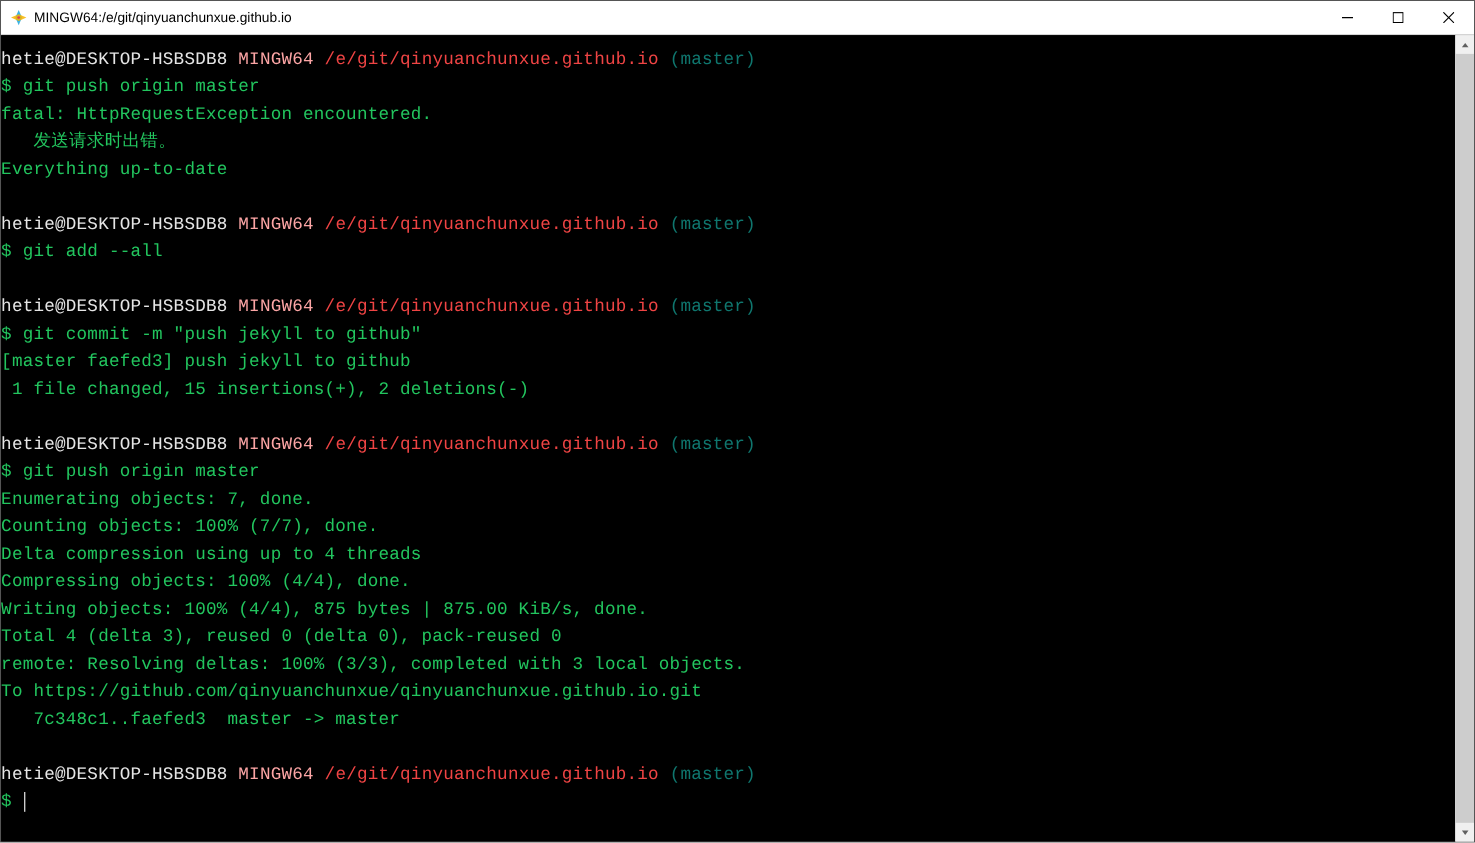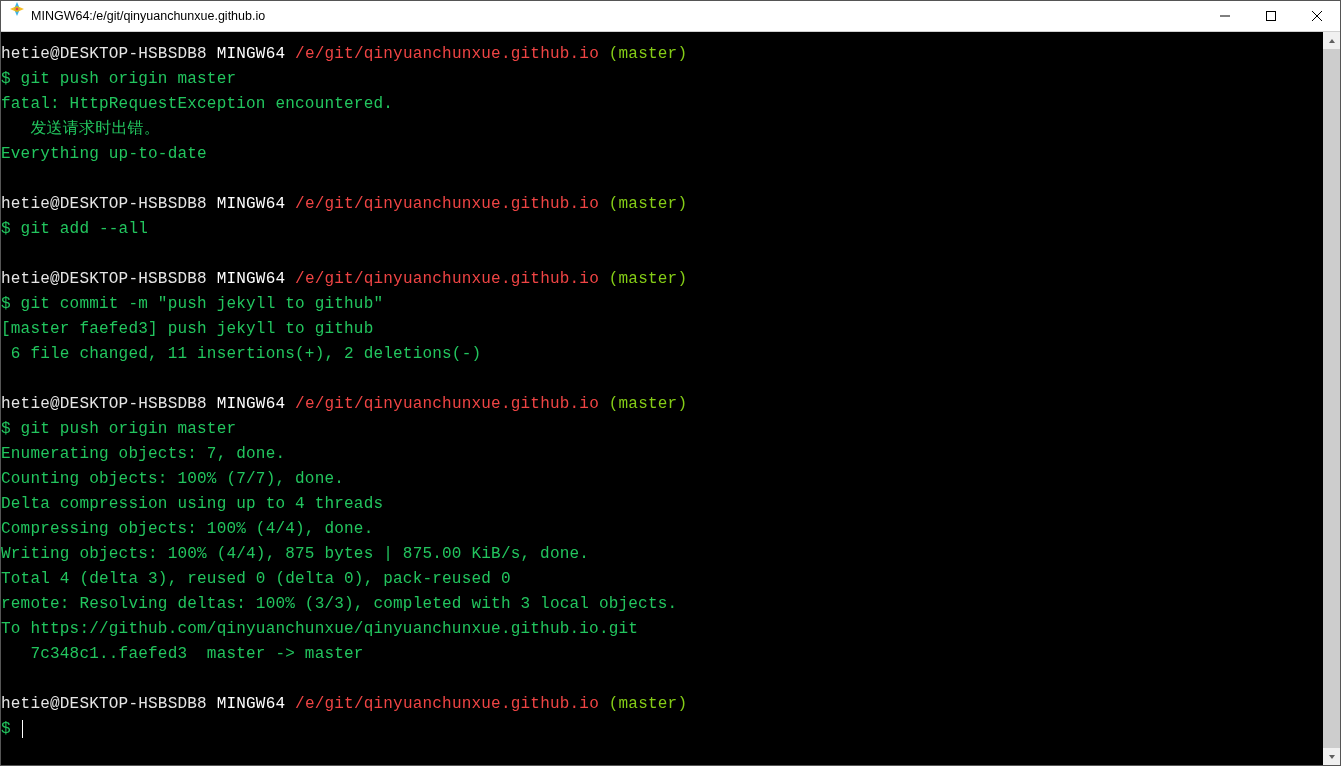--- a/index.html
+++ b/index.html
@@ -1,30 +1,30 @@
 <!DOCTYPE html>
 <html><head>
 <meta charset="utf-8">
 <style>
   * { margin: 0; padding: 0; box-sizing: border-box; }
   html, body { width: 1341px; height: 766px; font-family: "Segoe UI", Arial, sans-serif; overflow: hidden; background: #fff; }
   .window { width: 1341px; height: 766px; display: flex; flex-direction: column; border: 1px solid #555; }
-  .titlebar { height: 31px; background: #ffffff; display: flex; border-bottom: 1px solid #d0d0d0; }
+  .titlebar { height: 31px; background: #ffffff; display: flex; align-items: center; border-bottom: 1px solid #d0d0d0; }
   .titlebar-icon { width: 16px; height: 16px; margin: 0 6px 0 8px; position: relative; }
   .titlebar-icon svg { width: 16px; height: 16px; }
   .titlebar-text { flex: 1; font-size: 12.5px; color: #000; line-height: 31px; }
   .win-controls { display: flex; height: 100%; }
   .win-btn { width: 46px; height: 100%; display: flex; align-items: center; justify-content: center; background: transparent; border: none; }
   .win-btn svg { width: 10px; height: 10px; stroke: #000; stroke-width: 1; fill: none; }
   .client { flex: 1; display: flex; background: #000; min-height: 0; }
   .terminal { flex: 1; background: #000; color: #cccccc; font-family: Consolas, "Courier New", monospace; font-size: 16px; line-height: 25px; padding: 10px 0 0 0; white-space: pre; overflow: hidden; letter-spacing: 0.2px; }
   .user { color: #e5e5e5; }
-  .mingw { color: #ffffff; }
+  .mingw { color: #fca5a5; }
   .path { color: #ef4444; }
-  .branch { color: #84cc16; font-family: Liberation Mono, monospace; }
+  .branch { color: #0f766e; font-family: Liberation Mono, monospace; }
   .out { color: #22c55e; }
   .scrollbar { width: 17px; background: #f0f0f0; display: flex; flex-direction: column; }
   .sb-btn { height: 17px; background: #f0f0f0; display: flex; align-items: center; justify-content: center; }
   .sb-btn svg { width: 8px; height: 8px; fill: #606060; }
   .sb-track { flex: 1; background: #f0f0f0; position: relative; }
   .sb-thumb { position: absolute; left: 0; right: 0; bottom: 0; height: 100%; background: #cdcdcd; }
   .cursor { display: inline-block; width: 1px; height: 18px; background: #ffffff; vertical-align: text-bottom; margin-left: 1px; }
 </style>
 </head>
 <body>
@@ -64,21 +64,21 @@
 <span class="out">fatal: HttpRequestException encountered.
    发送请求时出错。
 Everything up-to-date</span>
 
 <span class="user">hetie@DESKTOP-HSBSDB8</span> <span class="mingw">MINGW64</span> <span class="path">/e/git/qinyuanchunxue.github.io</span> <span class="branch">(master)</span>
 <span class="out">$ git add --all</span>
 
 <span class="user">hetie@DESKTOP-HSBSDB8</span> <span class="mingw">MINGW64</span> <span class="path">/e/git/qinyuanchunxue.github.io</span> <span class="branch">(master)</span>
 <span class="out">$ git commit -m "push jekyll to github"</span>
 <span class="out">[master faefed3] push jekyll to github
- 6 file changed, 11 insertions(+), 2 deletions(-)</span>
+ 1 file changed, 15 insertions(+), 2 deletions(-)</span>
 
 <span class="user">hetie@DESKTOP-HSBSDB8</span> <span class="mingw">MINGW64</span> <span class="path">/e/git/qinyuanchunxue.github.io</span> <span class="branch">(master)</span>
 <span class="out">$ git push origin master</span>
 <span class="out">Enumerating objects: 7, done.
 Counting objects: 100% (7/7), done.
 Delta compression using up to 4 threads
 Compressing objects: 100% (4/4), done.
 Writing objects: 100% (4/4), 875 bytes | 875.00 KiB/s, done.
 Total 4 (delta 3), reused 0 (delta 0), pack-reused 0
 remote: Resolving deltas: 100% (3/3), completed with 3 local objects.

